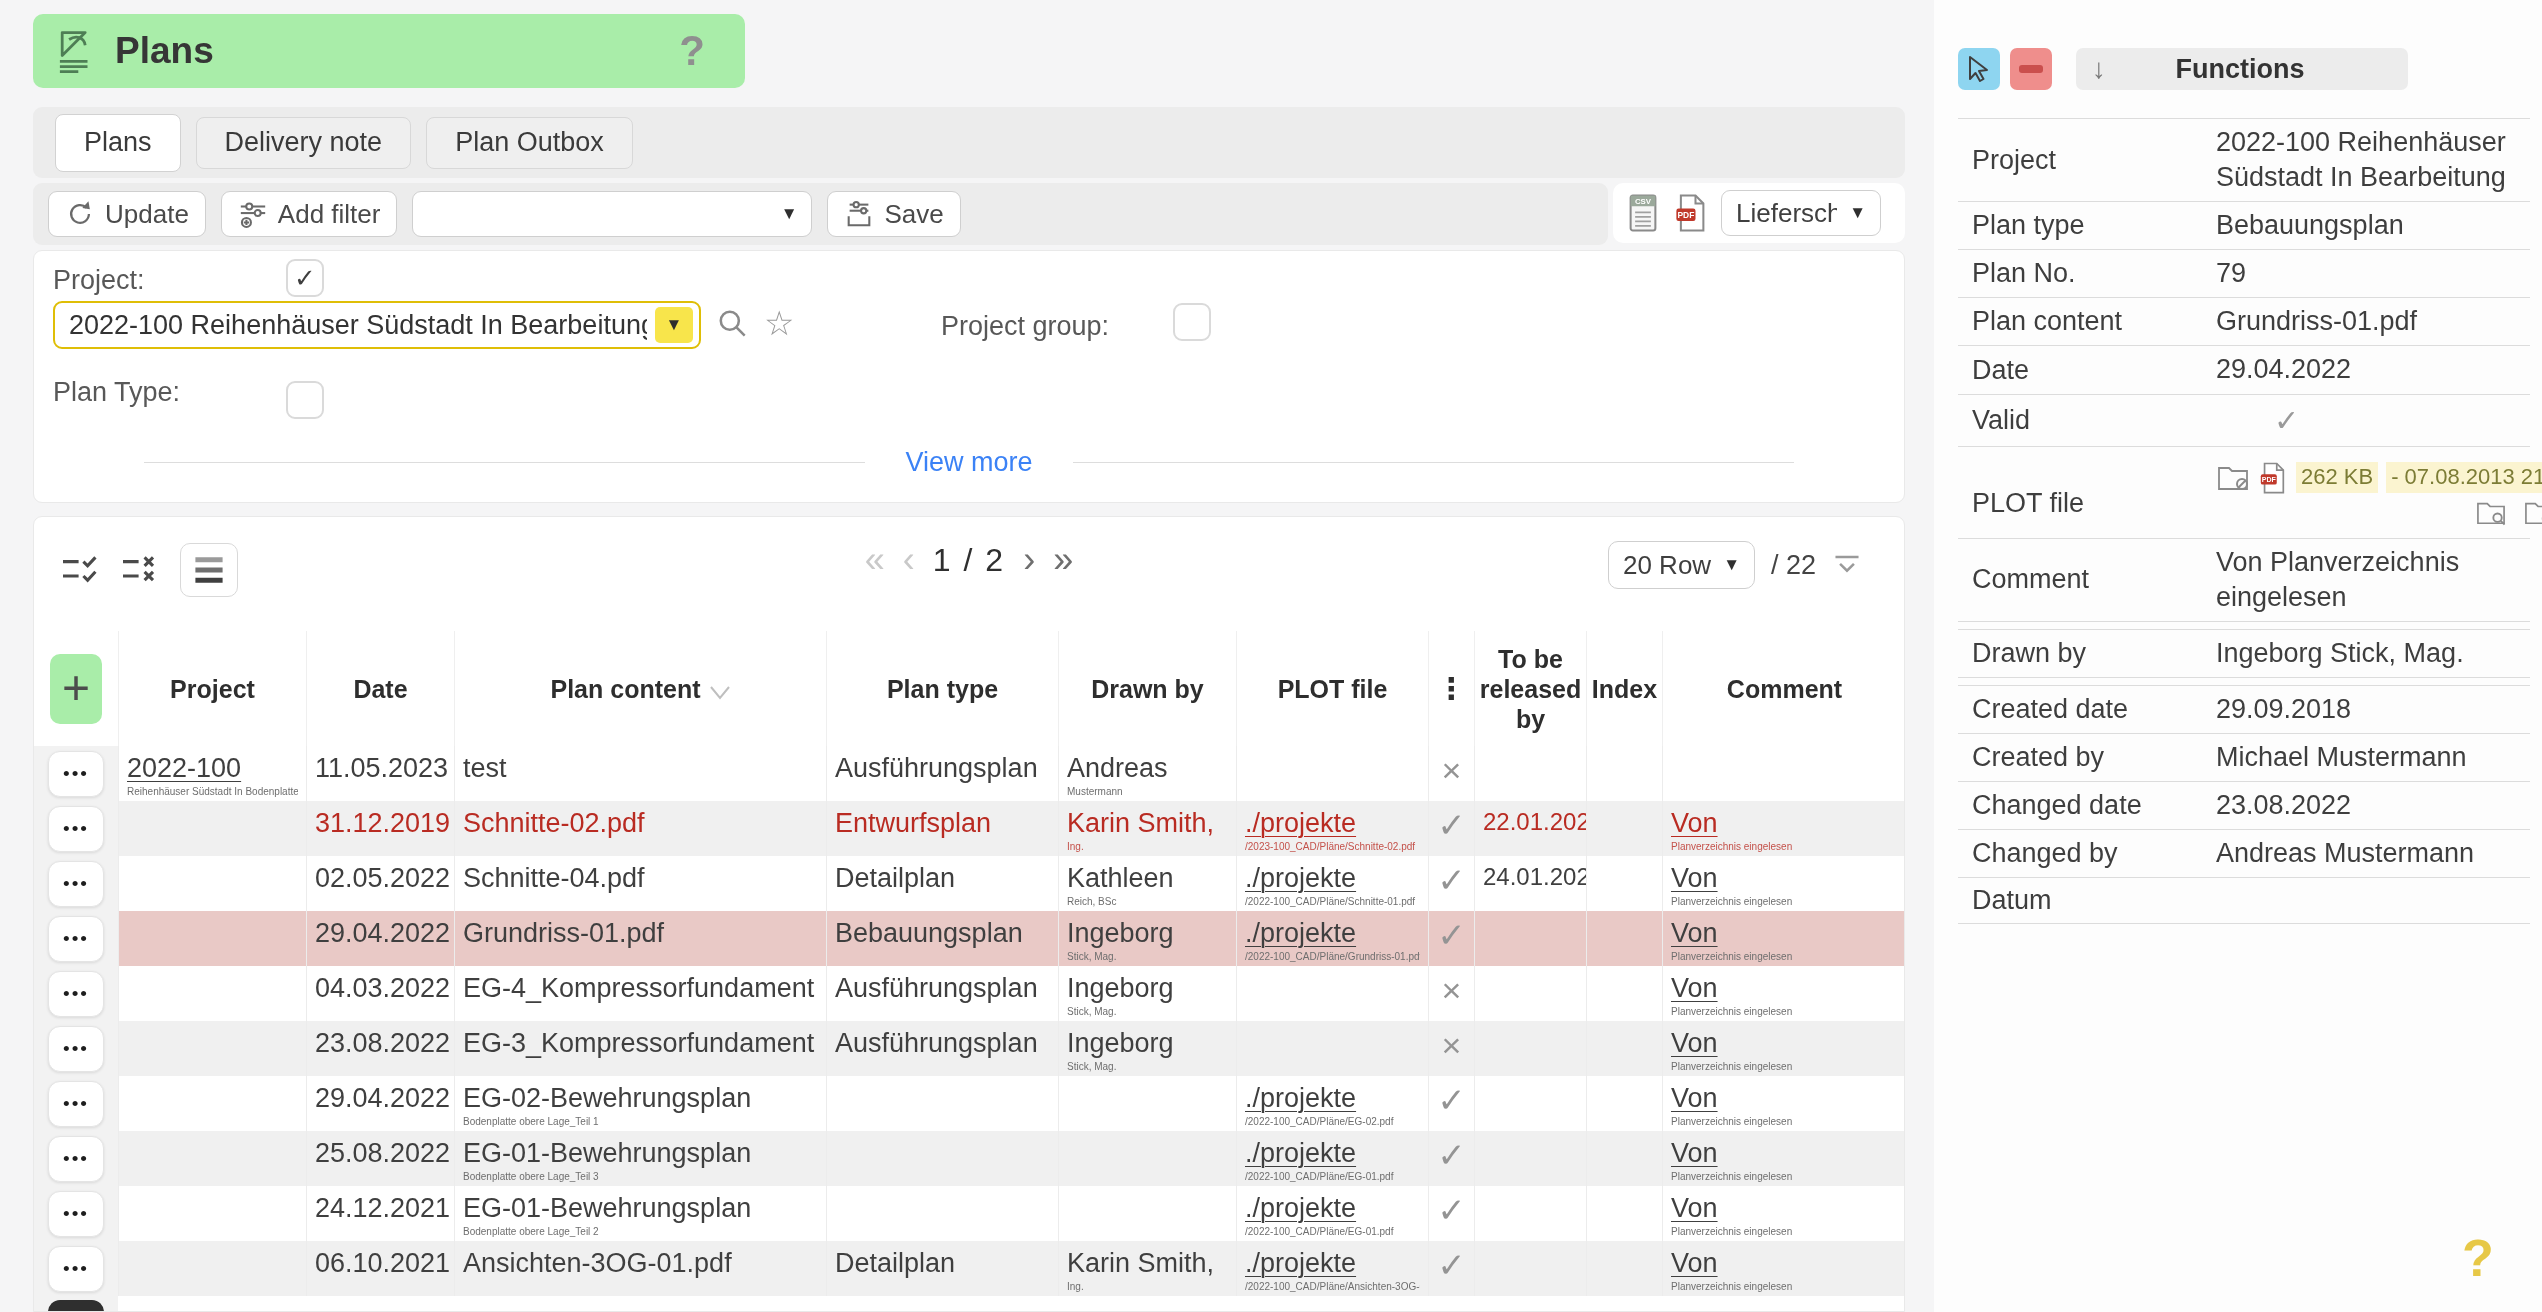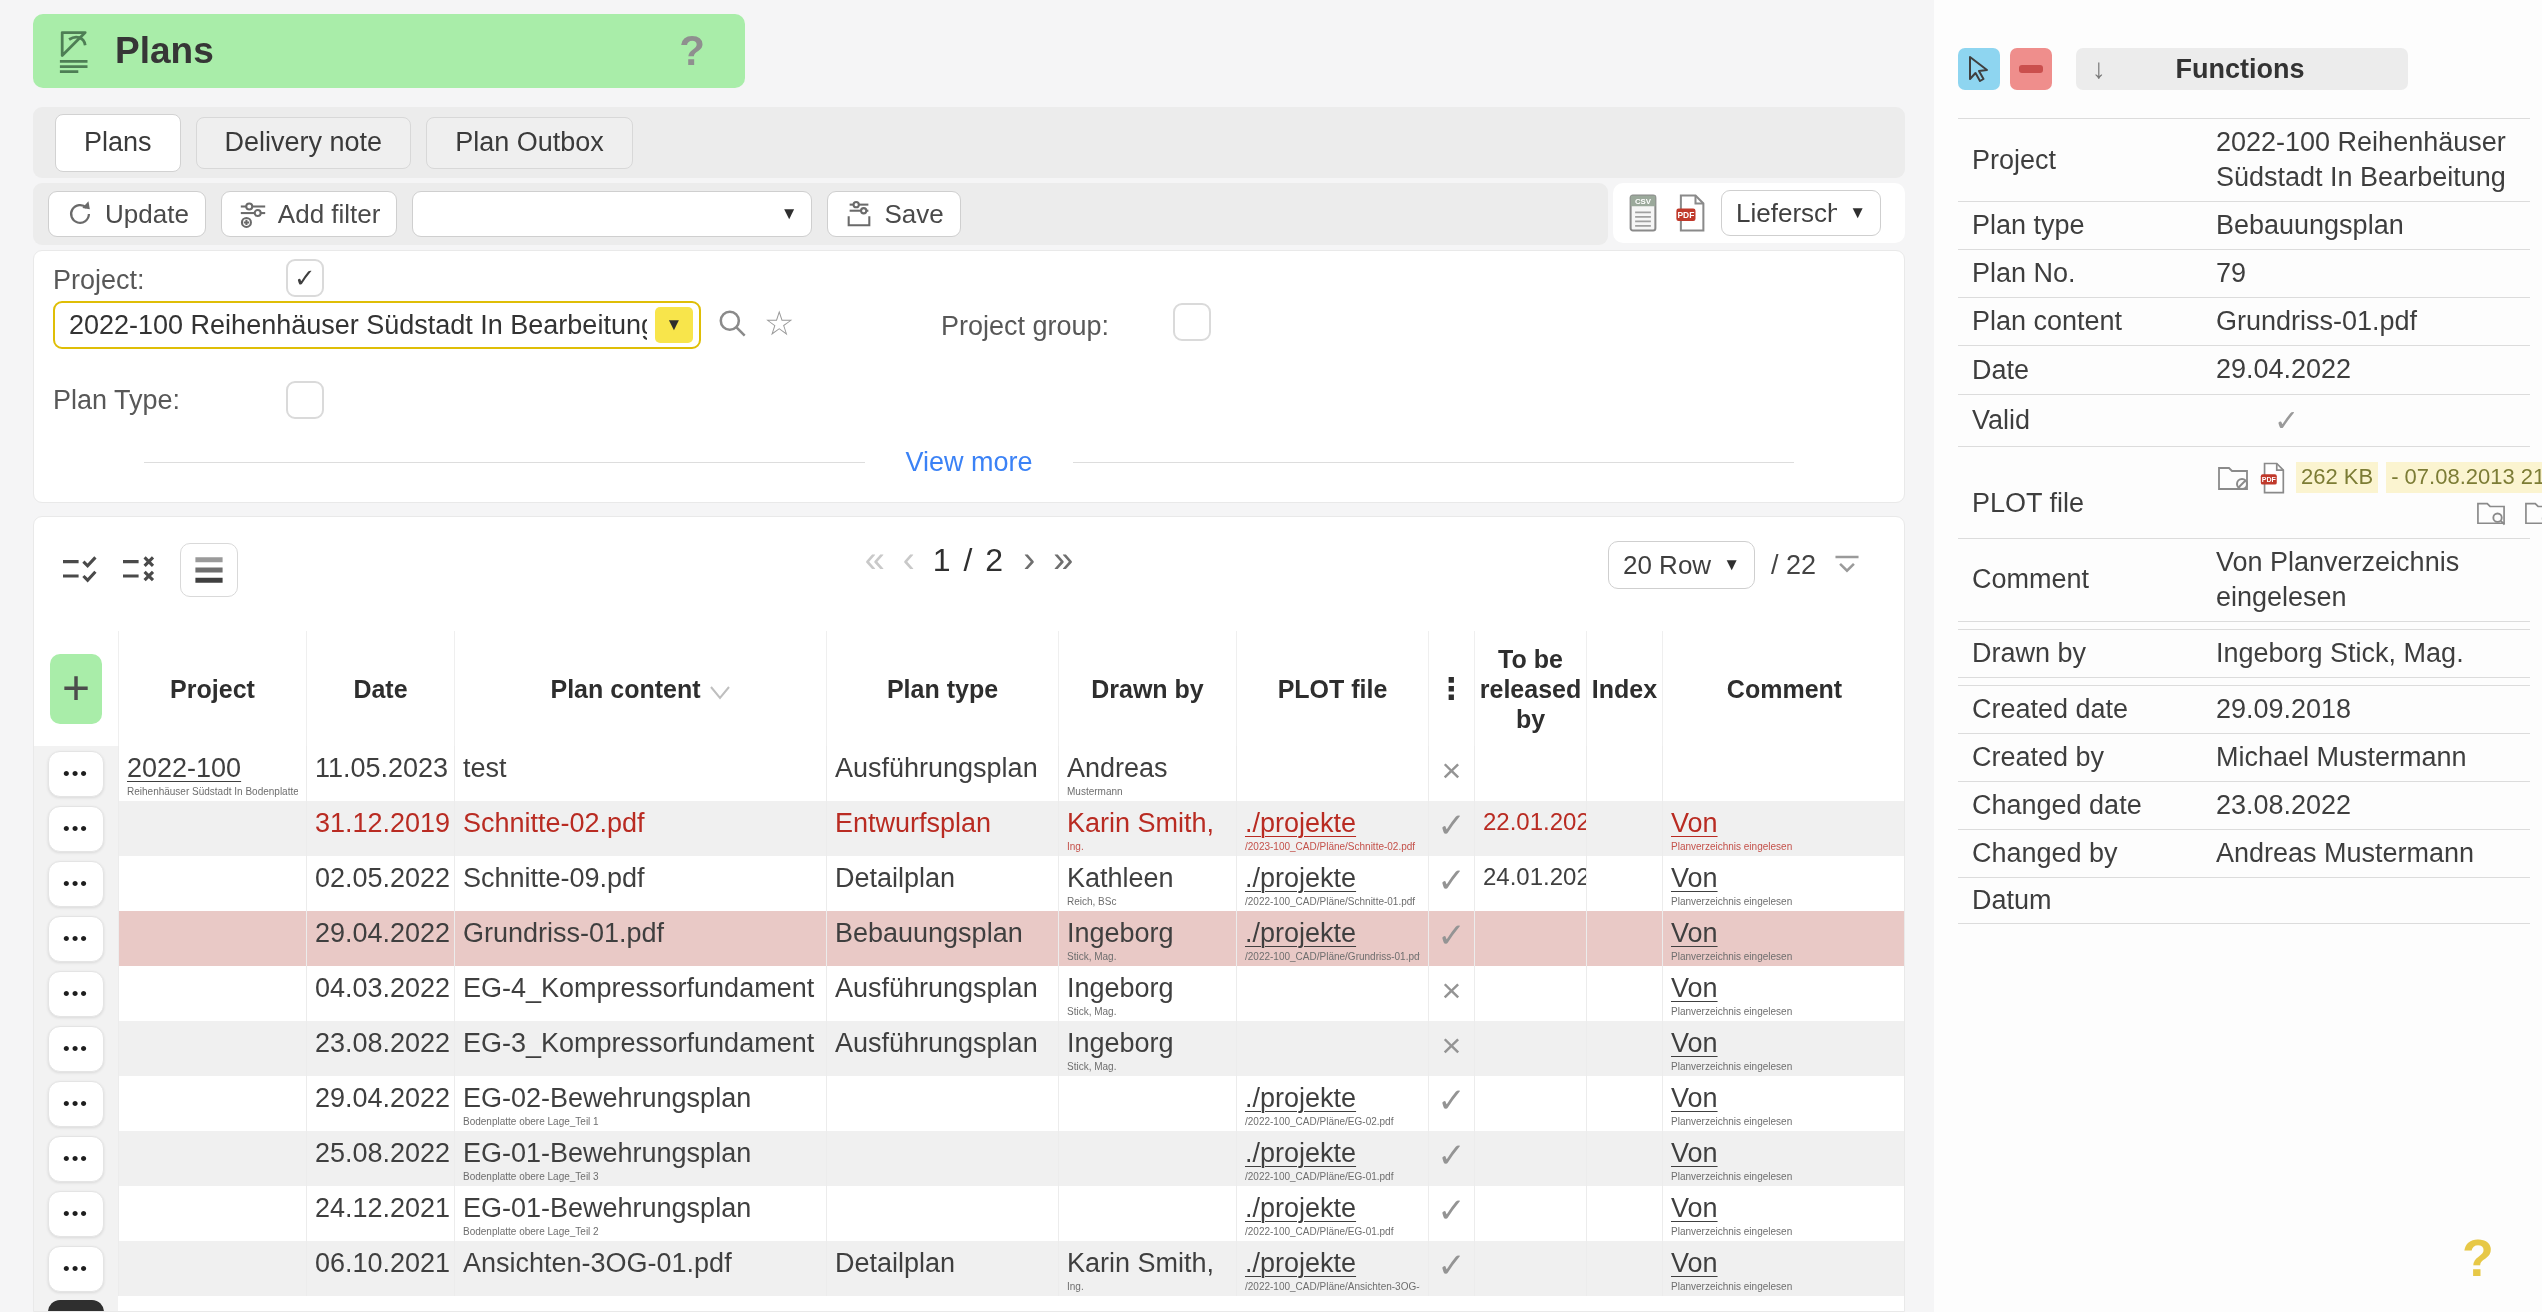--- a/index.html
+++ b/index.html
@@ -228,21 +228,21 @@
       </button>
       <button class="icon-btn" style="left:730px; top:52px;">
         <span class="star-glyph">☆</span>
       </button>
 
       <span class="flabel" style="left:907px; top:60px;">Project group:</span>
       <div class="checkbox" style="left:1139px; top:52px;">
           <span></span>
         </div>
 
-      <span class="flabel" style="left:19px; top:134px;">Plan Type:</span>
+      <span class="flabel" style="left:19px; top:126px;">Plan Type:</span>
       <div class="checkbox" style="left:252px; top:130px;">
           <span></span>
         </div>
 
       <div class="view-more-row">
         <div class="vm-line"></div>
         <span class="view-more">View more</span>
         <div class="vm-line"></div>
       </div>
     </div>
@@ -397,21 +397,21 @@
     <button class="dots-btn">•••</button>
   </div>
   <div class="cell c-project">
     <div class="main"><span class="link"></span></div>
     <div class="sub"></div>
   </div>
   <div class="cell c-date">
     <div class="main">02.05.2022</div>
   </div>
   <div class="cell c-content">
-    <div class="main">Schnitte-09.pdf</div>
+    <div class="main">Schnitte-04.pdf</div>
     <div class="sub"></div>
   </div>
   <div class="cell c-type">
     <div class="main">Detailplan</div>
   </div>
   <div class="cell c-drawn">
     <div class="main">Kathleen</div>
     <div class="sub">Reich, BSc</div>
   </div>
   <div class="cell c-plot">

